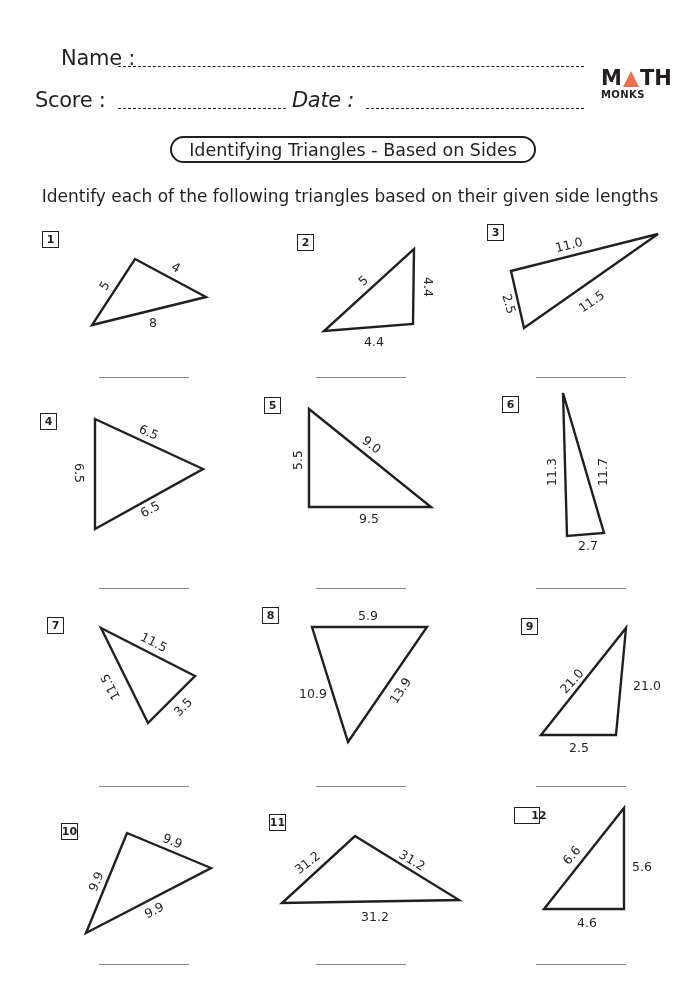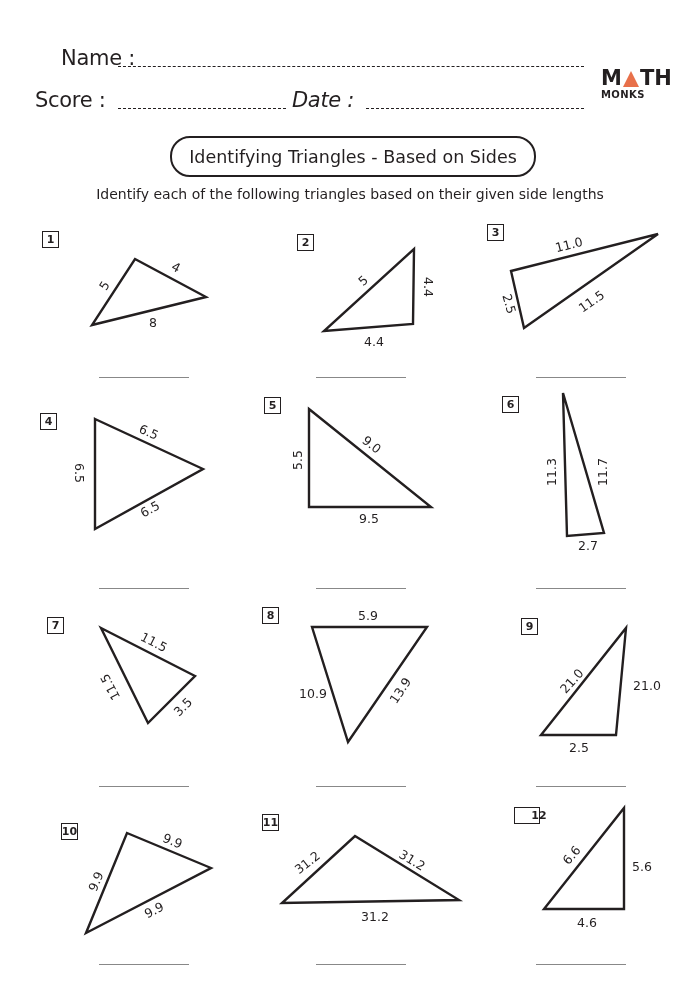--- a/index.html
+++ b/index.html
@@ -4,23 +4,23 @@
 <style>
   html, body { margin: 0; padding: 0; background: #ffffff; }
   body { width: 700px; height: 991px; position: relative; overflow: hidden;
          font-family: "DejaVu Sans", "Liberation Sans", sans-serif; color: #231f20; }
   .hdr-label { position: absolute; font-size: 21px; color: #231f20; letter-spacing: -0.3px; }
   .hdr-line { position: absolute; border-bottom: 1.6px dashed #231f20; height: 0; }
   .logo { position: absolute; left: 601px; top: 68px; width: 70px; height: 40px; }
   .logo-top { font-size: 21px; font-weight: bold; color: #231f20; letter-spacing: 0px; line-height: 21px; display: flex; align-items: flex-end; }
   .logo-tri { display: inline-block; width: 0; height: 0; border-left: 8px solid transparent; border-right: 8px solid transparent; border-bottom: 16px solid #e8704a; margin: 0 1px 2px 1px; }
   .logo-bottom { font-size: 10px; font-weight: bold; color: #231f20; letter-spacing: 0.4px; line-height: 11px; }
-  .title-pill { position: absolute; left: 170px; top: 136px; width: 366px; height: 41px; border: 2px solid #231f20; border-radius: 20px; box-sizing: border-box;
+  .title-pill { position: absolute; left: 170px; top: 136px; width: 366px; height: 27px; border: 2px solid #231f20; border-radius: 20px; box-sizing: border-box;
                 display: flex; align-items: center; justify-content: center; font-size: 17.5px; }
-  .instruction { position: absolute; left: 0; width: 700px; top: 186px; text-align: center; font-size: 14px; }
+  .instruction { position: absolute; left: 0; width: 700px; top: 186px; text-align: center; font-size: 17px; }
   svg.sheet { position: absolute; left: 0; top: 0; }
   .num-box { position: absolute; width: 17px; height: 17px; border: 1.3px solid #231f20; box-sizing: border-box;
              font-size: 11px; font-weight: bold; display: flex; align-items: center; justify-content: center; background: #fff; }
   .answer-line { position: absolute; height: 0; border-top: 1.4px solid #888; width: 90px; }
 </style>
 </head>
 <body>
 
 <div class="hdr-label" style="left:35px; top:46px;margin-left:26px;">Name :</div>
 <div class="hdr-line" style="left:118px; top:66px; width:466px;"></div>
@@ -113,21 +113,21 @@
 <div class="num-box" style="left:42px; top:231px;">1</div>
 <div class="num-box" style="left:297px; top:234px;">2</div>
 <div class="num-box" style="left:487px; top:224px;">3</div>
 <div class="num-box" style="left:40px; top:413px;">4</div>
 <div class="num-box" style="left:264px; top:397px;">5</div>
 <div class="num-box" style="left:502px; top:396px;">6</div>
 <div class="num-box" style="left:47px; top:617px;">7</div>
 <div class="num-box" style="left:262px; top:607px;">8</div>
 <div class="num-box" style="left:521px; top:618px;">9</div>
 <div class="num-box" style="left:61px; top:823px;">10</div>
-<div class="num-box" style="left:262px; top:814px;">11</div>
+<div class="num-box" style="left:269px; top:814px;">11</div>
 <div class="num-box" style="left:514px; top:807px;padding-left:24px;">12</div>
 
 <div class="answer-line" style="left:99px; top:377px;"></div>
 <div class="answer-line" style="left:316px; top:377px;"></div>
 <div class="answer-line" style="left:536px; top:377px;"></div>
 <div class="answer-line" style="left:99px; top:588px;"></div>
 <div class="answer-line" style="left:316px; top:588px;"></div>
 <div class="answer-line" style="left:536px; top:588px;"></div>
 <div class="answer-line" style="left:99px; top:786px;"></div>
 <div class="answer-line" style="left:316px; top:786px;"></div>

